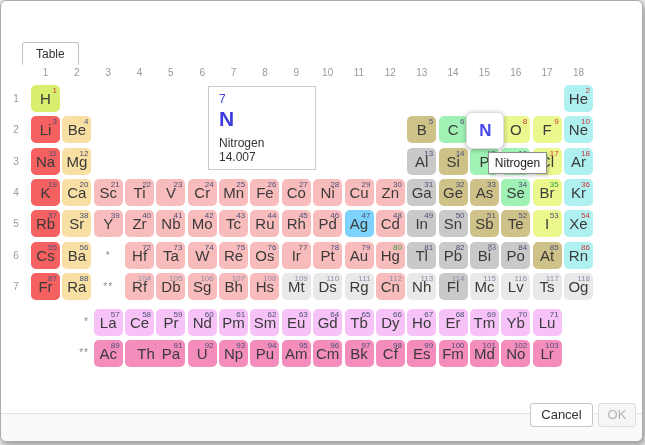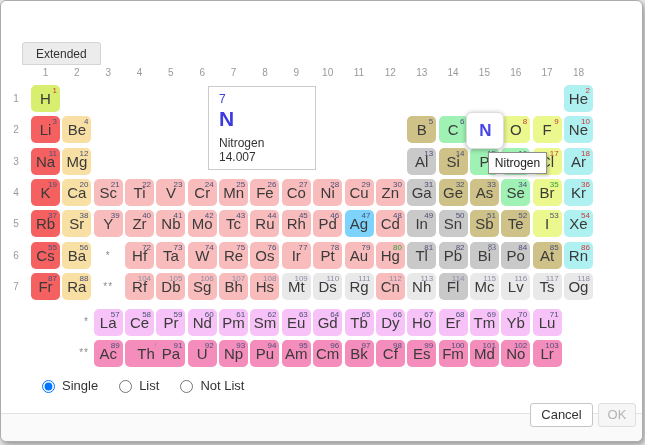--- a/index.html
+++ b/index.html
@@ -39,21 +39,21 @@
     line-height:22px;cursor:pointer;box-sizing:border-box;}
   .btn.cancel{right:49px;width:63px;background:#fff;border:1px solid #c6c6c6;color:#333;}
   .btn.ok{right:6px;width:38px;background:#f6f6f6;border:1px solid #dedede;color:#b3b3b3;}
 </style>
 </head>
 <body>
 
 <div class="dialog">
 
   <div class="tabs">
-    <div class="tab">Extended</div>
+    <div class="tab active">Table</div>
   </div>
 
   <div class="ptable" id="ptable">
     <div class="popup">
       <div class="pnum">7</div>
       <div class="psym">N</div>
       <div class="pname">Nitrogen</div>
       <div class="pmass">14.007</div>
     </div>
     <div class="tooltip">Nitrogen</div>
@@ -552,32 +552,18 @@
       <div class="cell" style="left: 500.25px; top: 275.3px; background: rgb(244, 140, 188);">
         <span class="num" style="color: rgb(74, 80, 120);">102</span>
         <span class="sym">No</span>
       </div>
       <div class="cell" style="left: 531.6px; top: 275.3px; background: rgb(244, 140, 188);">
         <span class="num" style="color: rgb(74, 80, 120);">103</span>
         <span class="sym">Lr</span>
       </div>
     </div>
 
-  <div class="radios">
-    <label>
-      <input type="radio" name="mode" checked="" style="">
-      <span>Single</span>
-    </label>
-    <label>
-      <input type="radio" name="mode" style="">
-      <span>List</span>
-    </label>
-    <label>
-      <input type="radio" name="mode" style="">
-      <span>Not List</span>
-    </label>
-  </div>
 
   <div class="ftr">
     <div class="btn cancel">Cancel</div>
     <div class="btn ok" aria-disabled="true">OK</div>
   </div>
 </div>
 
 </body></html>

